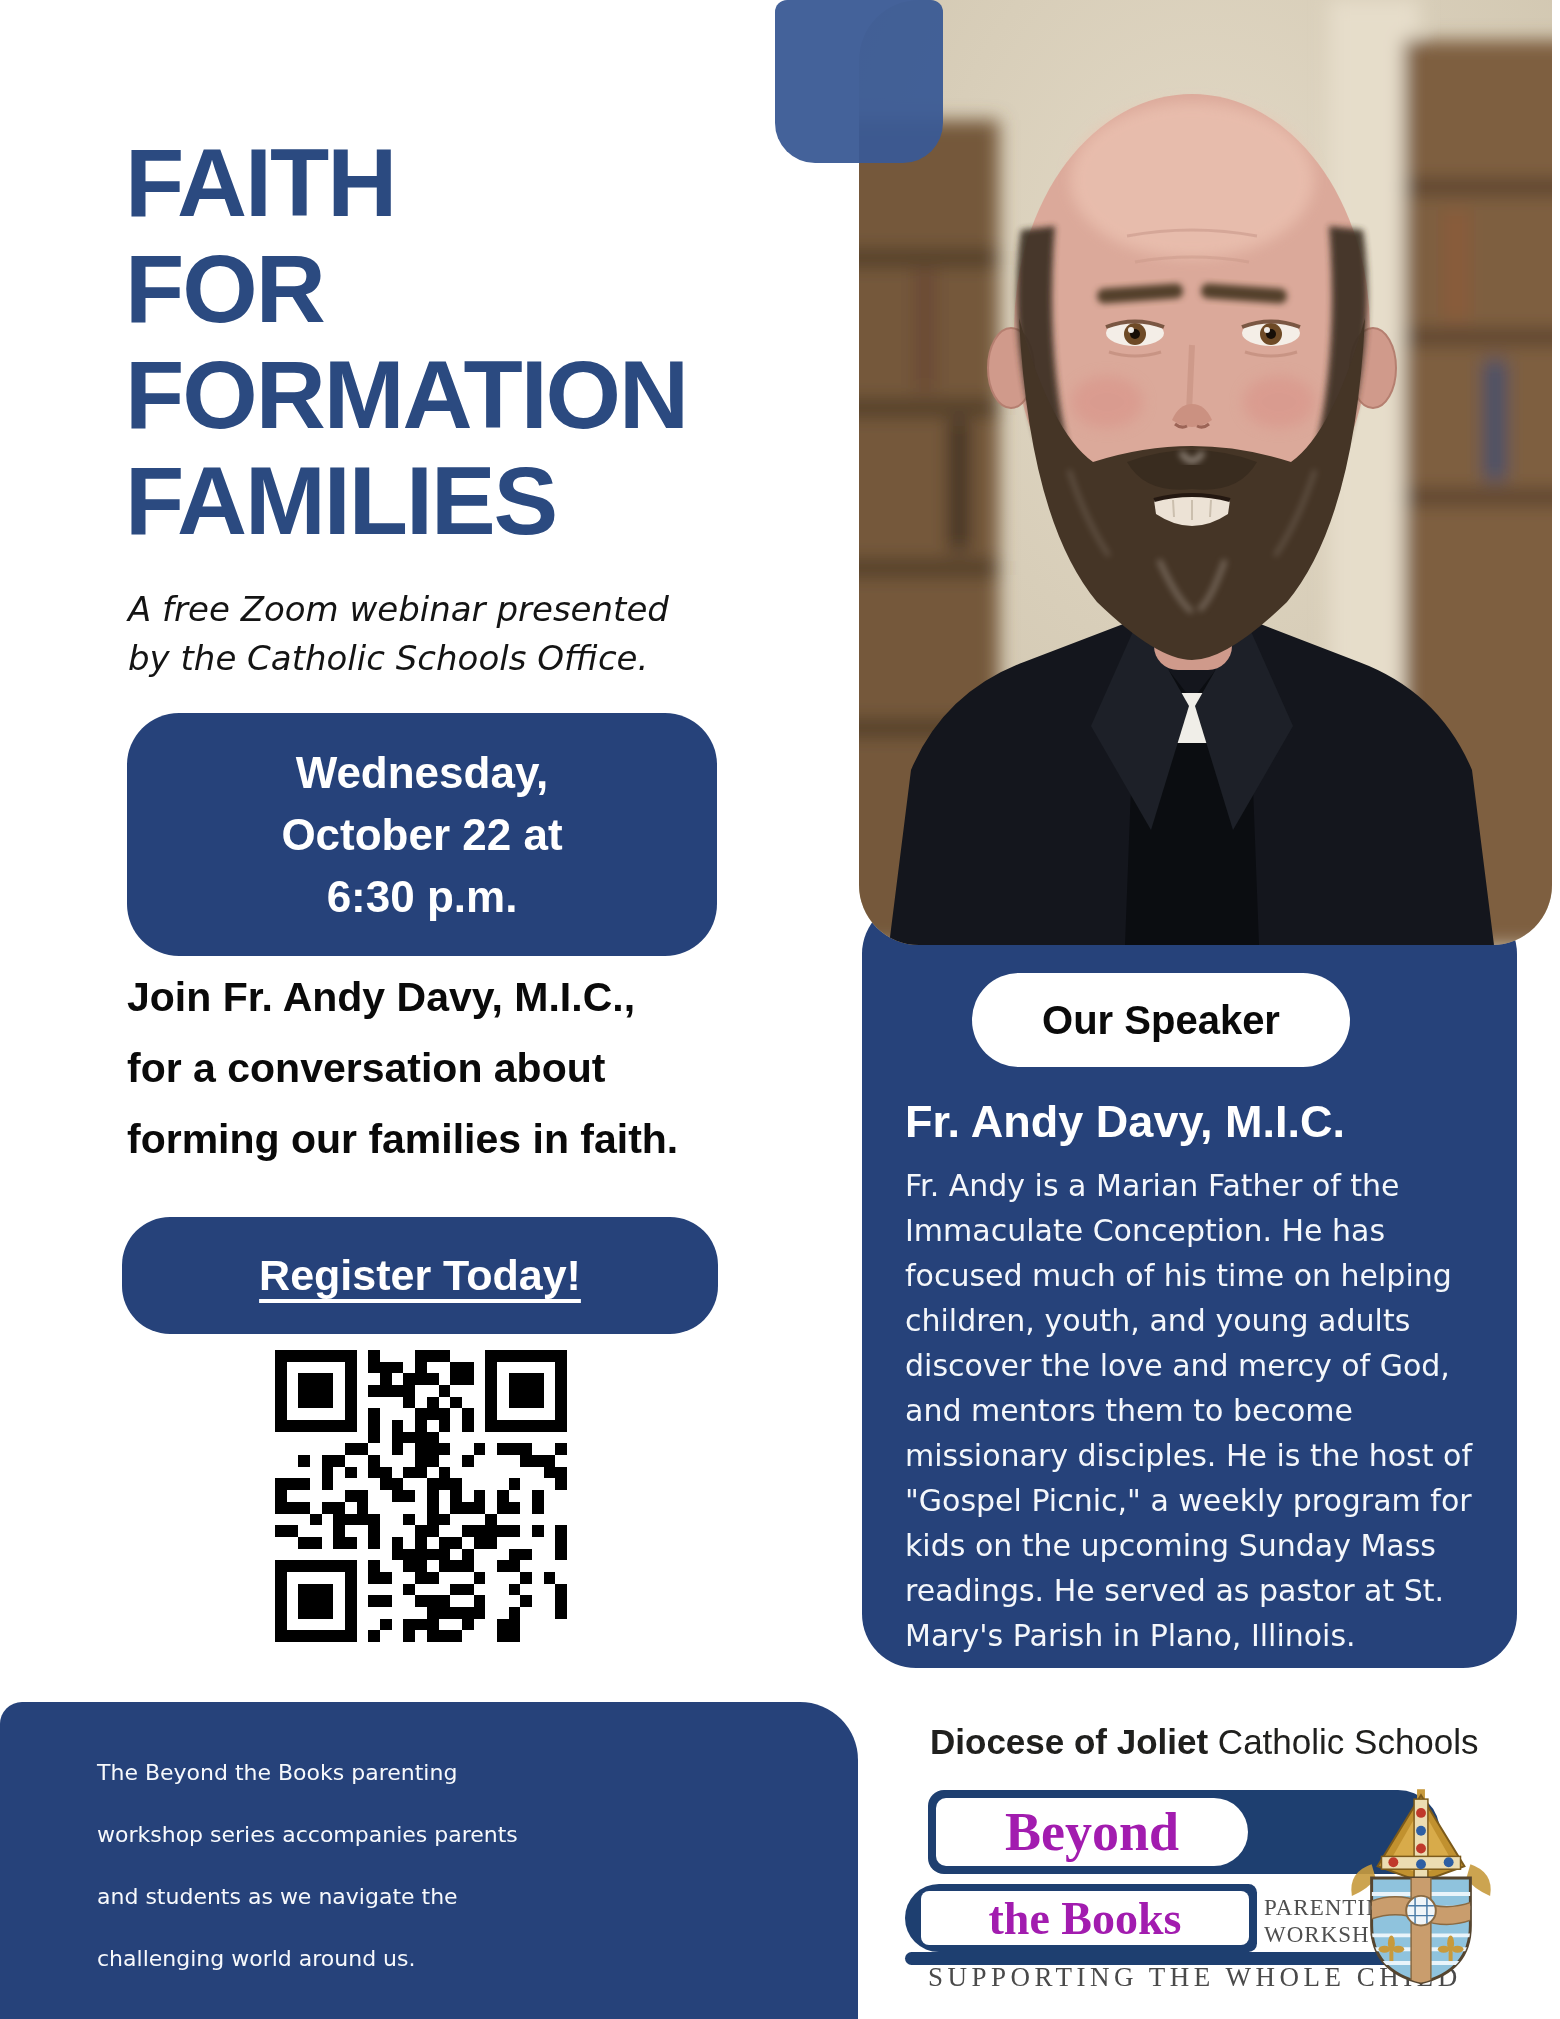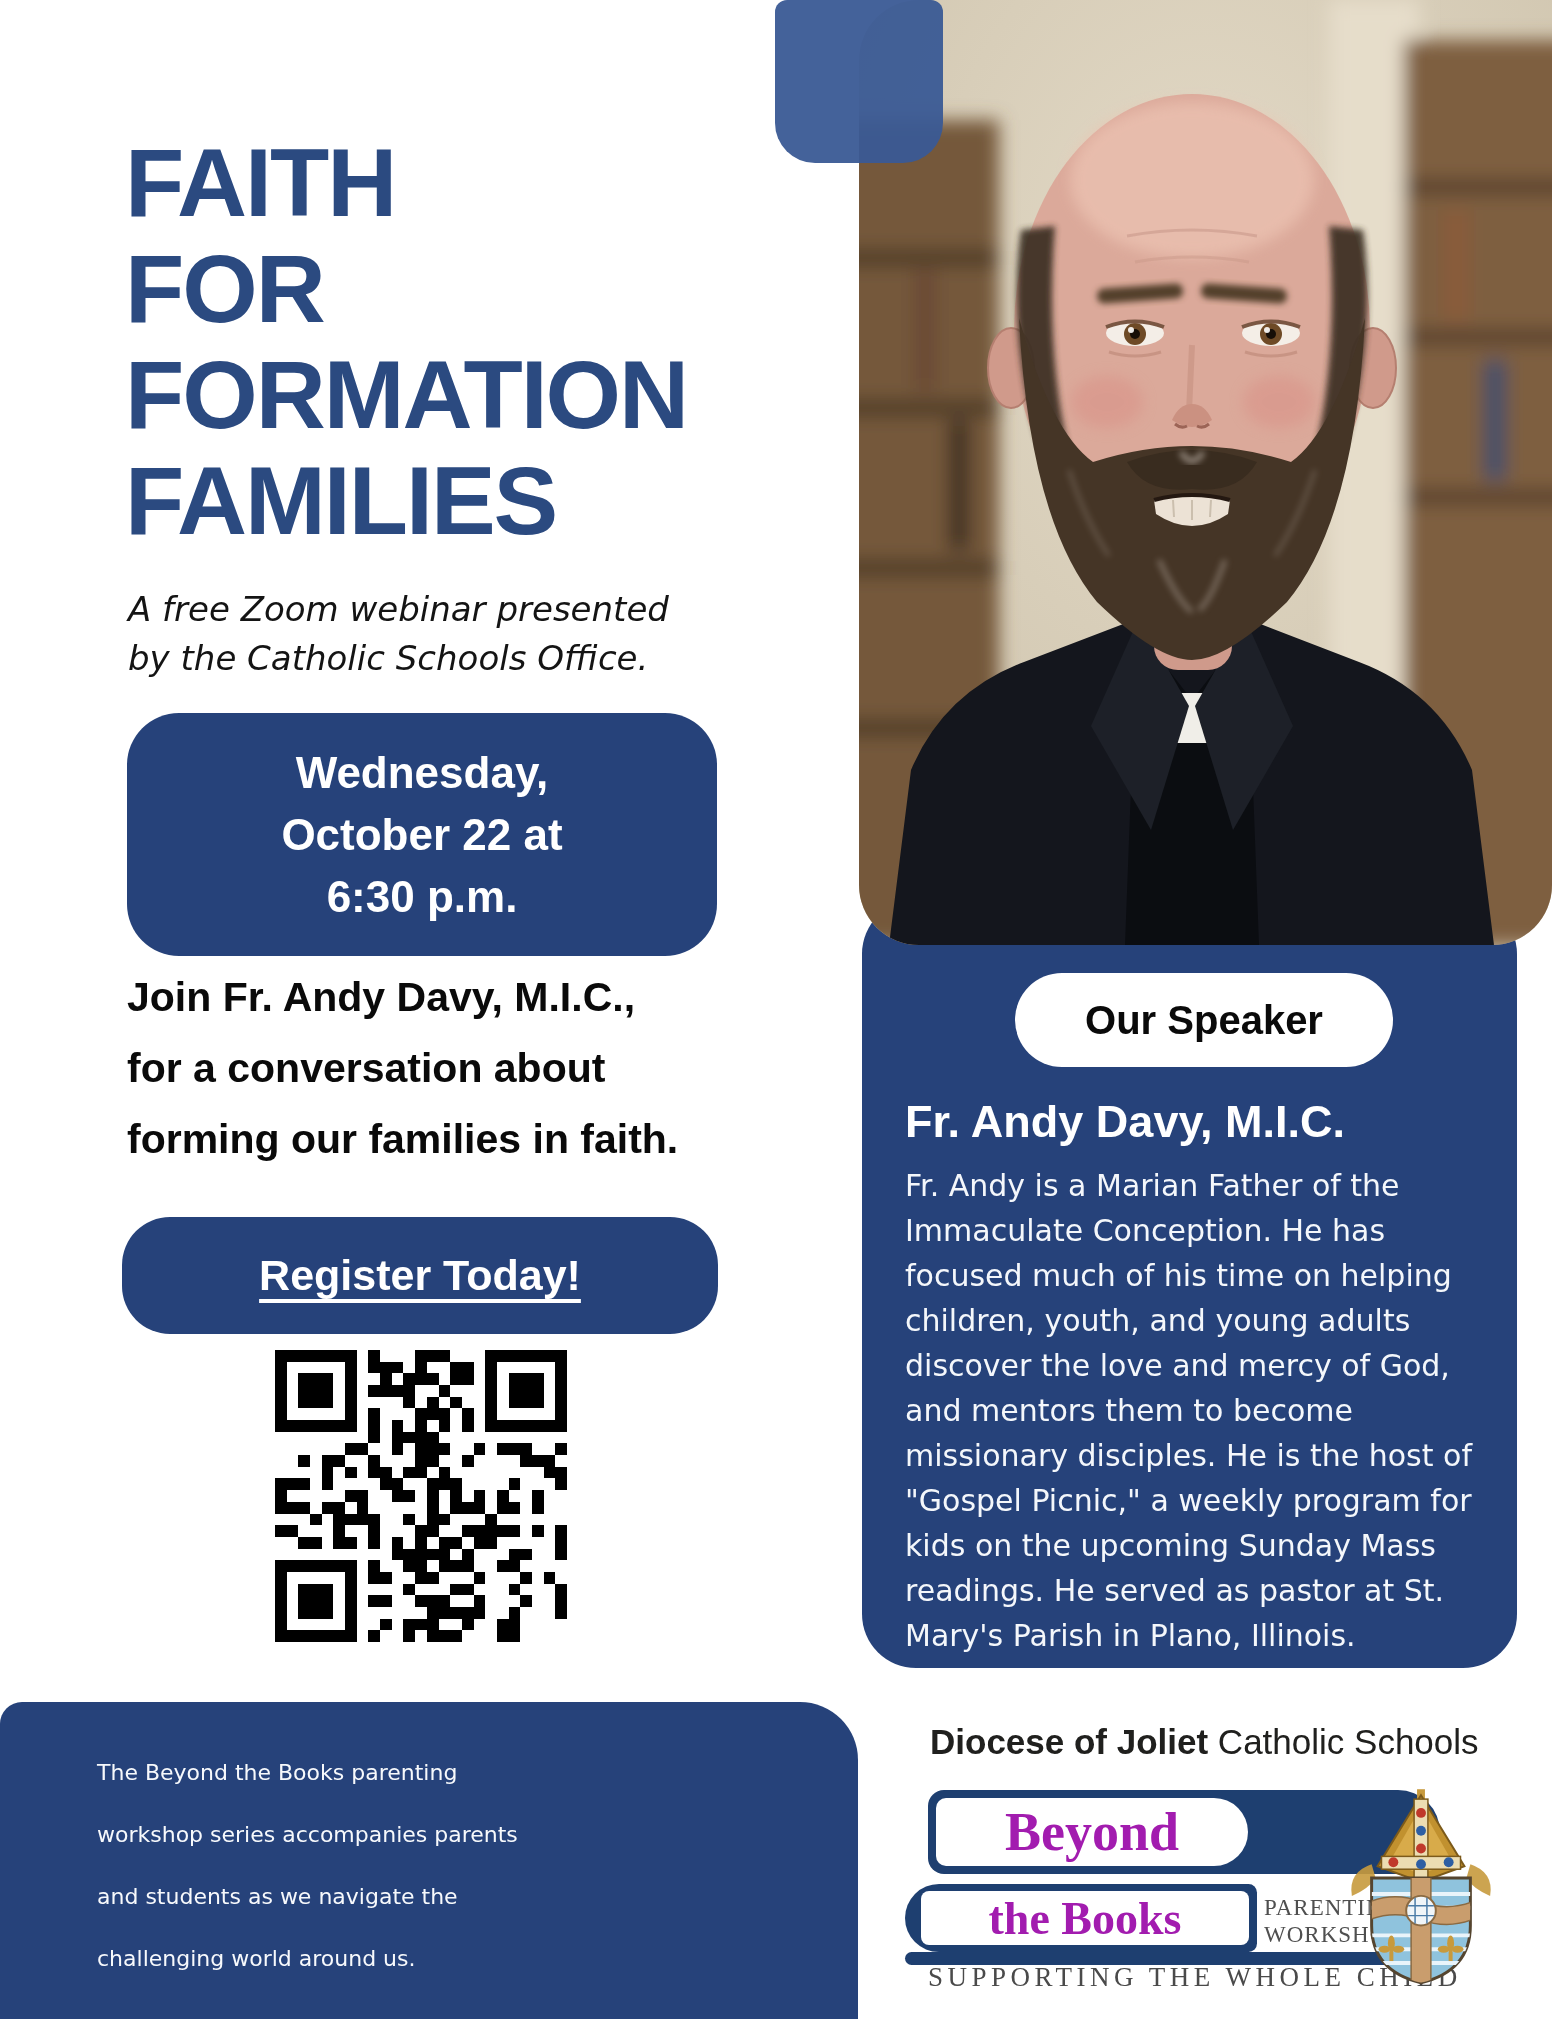--- a/index.html
+++ b/index.html
@@ -31,21 +31,21 @@
                    line-height:62px;white-space:pre-line;font-family:"DejaVu Sans",sans-serif;}
 
   
   .speaker-card{position:absolute;left:862px;top:900px;width:655px;height:768px;
                 background:#26427a;border-radius:54px;z-index:10;}
   .photo{position:absolute;left:859px;top:0;width:693px;height:945px;
          border-radius:60px 0 60px 60px;overflow:hidden;z-index:20;}
   .photo svg{display:block;width:100%;height:100%;}
   .deco-square{position:absolute;left:775px;top:0;width:168px;height:163px;
                background:rgba(58,90,149,0.95);border-radius:12px 12px 40px 40px;z-index:30;}
-  .speaker-pill{position:absolute;left:1015px;top:973px;width:378px;height:94px;background:#ffffff;
+  .speaker-pill{position:absolute;left:972px;top:973px;width:378px;height:94px;background:#ffffff;
                 border-radius:47px;display:flex;align-items:center;justify-content:center;z-index:25;}
   .speaker-pill .txt{color:#0a0a0a;font-weight:800;font-size:40px;}
   .speaker-name{position:absolute;left:905px;top:1096px;color:#ffffff;font-weight:800;font-size:45px;z-index:25;}
   .speaker-bio{position:absolute;left:905px;top:1163px;width:588px;color:#f4f7fb;font-size:30px;
                line-height:45px;z-index:25;font-family:"DejaVu Sans",sans-serif;}
 
   
   .diocese-line{position:absolute;left:930px;top:1722px;font-size:35px;color:#20201e;letter-spacing:0;}
   .diocese-line .b{font-weight:800;}
   .diocese-line .r{font-weight:500;}

